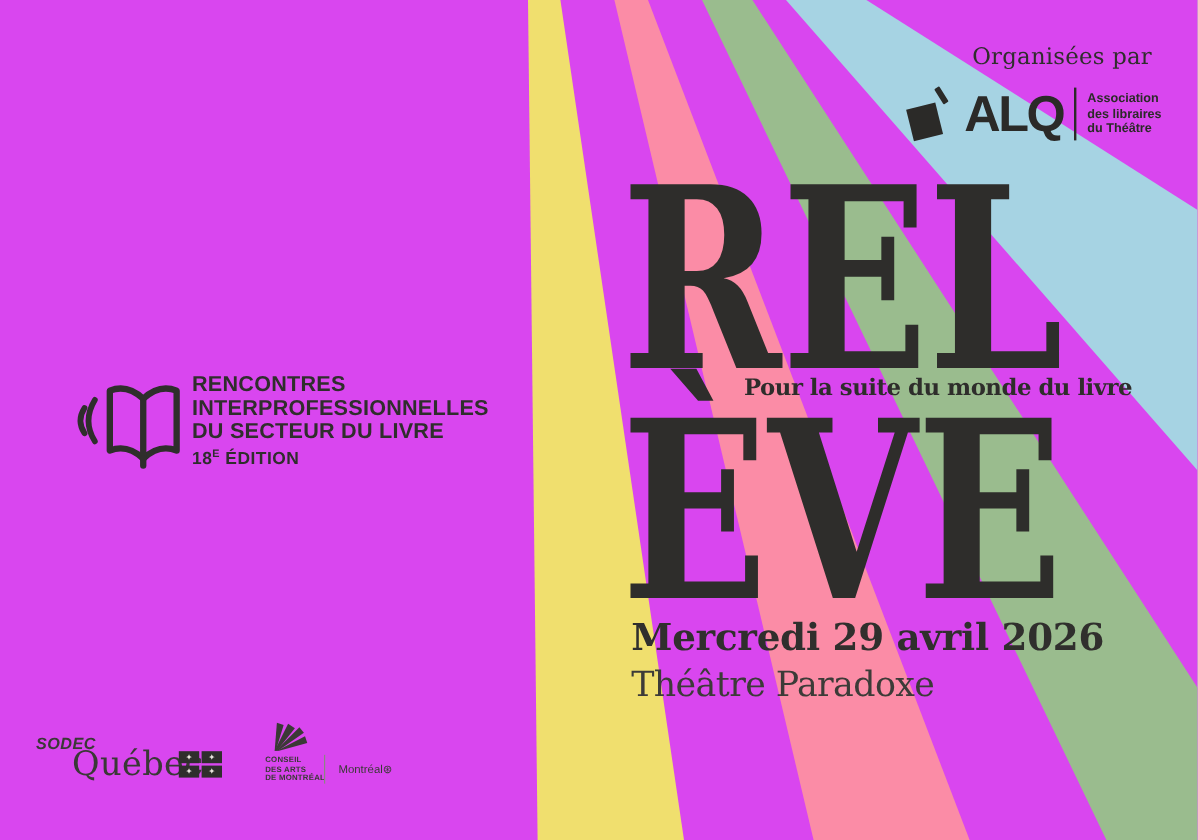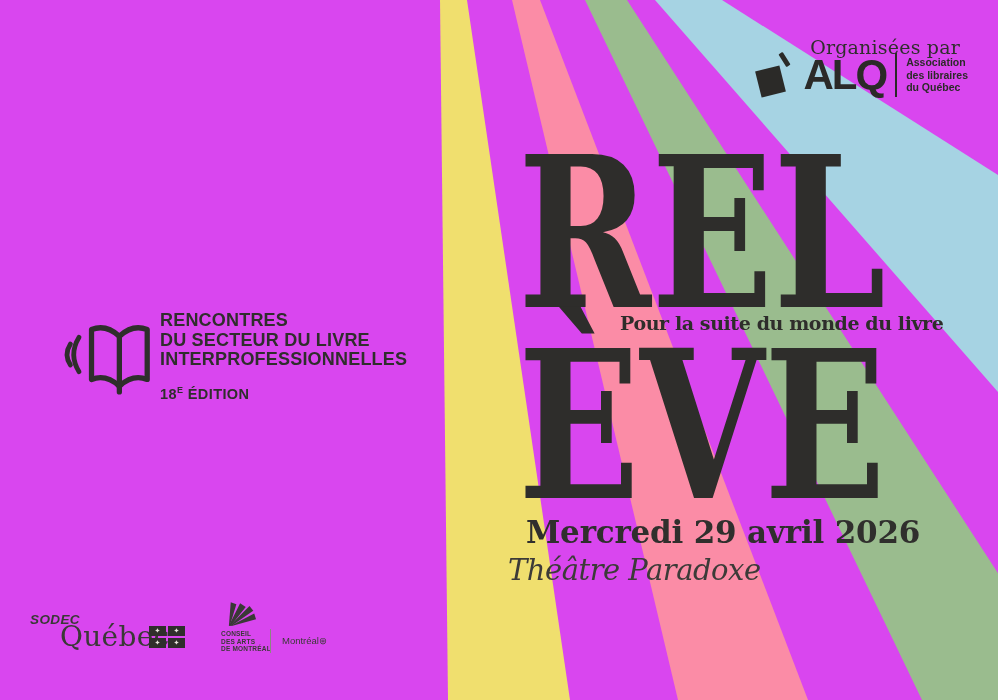--- a/index.html
+++ b/index.html
@@ -7,49 +7,49 @@
     position:relative; width:998px; height:700px; overflow:hidden;
     background:#d946ef; font-family:"DejaVu Serif", serif; color:#2e2d2b;
   }
   .stripes{position:absolute; left:0; top:0; width:998px; height:700px;}
 
   
   .organizer-label{
     position:absolute; top:36px; right:38px; font-size:19px; letter-spacing:.2px;
     color:#2f2e2c;
   }
-  .alq-row{position:absolute; top:52px; right:30px; display:flex; align-items:center; gap:9px;justify-content:center;}
+  .alq-row{position:absolute; top:72px; right:30px; display:flex; align-items:center; gap:9px;justify-content:center;}
   .alq-glyph{position:relative; width:38px; height:46px;}
   .alq-square{position:absolute; left:2px; top:16px; width:25px; height:27px; background:#2b2a28; transform:rotate(-14deg);}
   .alq-accent{position:absolute; left:26px; top:0px; width:5px; height:15px; background:#2b2a28; transform:rotate(-32deg); border-radius:1px;}
   .alq-word{font-family:"Liberation Sans", sans-serif; font-weight:bold; font-size:42px; letter-spacing:-2px; color:#2b2a28; line-height:42px;}
   .alq-divider{width:2px; height:44px; background:#2b2a28;}
   .alq-sub{font-family:"Liberation Sans", sans-serif; font-weight:bold; font-size:10.5px; line-height:12.5px; white-space:pre-line; color:#2b2a28;}
 
   
-  .event-logo{position:absolute; left:56px; top:305px; display:flex; gap:8px;align-items:flex-end;}
+  .event-logo{position:absolute; left:56px; top:305px; display:flex; gap:8px;}
   .book-icon{width:96px; height:92px;}
   .event-text{padding-top:6px; font-family:"Liberation Sans", sans-serif; font-weight:bold; color:#2f2e2c;}
   .event-line{font-size:18px; line-height:19.5px; letter-spacing:.2px;}
-  .event-edition{margin-top:15px; font-size:14.5px; letter-spacing:.4px;}
+  .event-edition{margin-top:3px; font-size:14.5px; letter-spacing:.4px;}
   .event-edition sup{font-size:9px;}
 
   
   .title-svg{position:absolute; overflow:visible;}
   .title-svg text{
     font-family:"DejaVu Serif", serif; font-weight:bold; fill:#2e2d2b;
   }
   .tagline{
     position:absolute; left:620px; top:312px; font-size:19px; font-weight:bold;
     letter-spacing:-.4px; color:#2e2d2b;
   }
 
   
   .date-line{position:absolute; left:526px; top:514px; font-size:31px; font-weight:bold; letter-spacing:-.2px; color:#302f2d;}
-  .venue-line{position:absolute; left:508px; top:553px; font-size:29px; letter-spacing:-.5px; color:#3c3b38;font-style:italic;}
+  .venue-line{position:absolute; left:526px; top:553px; font-size:29px; letter-spacing:-.5px; color:#3c3b38;}
 
   
   .sodec{position:absolute; left:30px; top:612px; font-family:"Liberation Sans", sans-serif; font-weight:bold; font-style:italic; font-size:13.5px; letter-spacing:.4px; color:#3a3936;}
   .quebec{position:absolute; left:60px; top:620px; font-size:28px; letter-spacing:.3px; color:#3a3936;}
   .qc-flag{position:absolute; left:149px; top:626px; display:grid; grid-template-columns:17px 17px; grid-template-rows:10px 10px; gap:2px;}
   .qc-flag span{background:#2f2e2c; color:#e8e4dd; font-size:7px; line-height:10px; text-align:center; font-family:"DejaVu Sans", sans-serif;}
   .conseil{position:absolute; left:221px; top:600px; width:60px;}
   .conseil-icon{display:block; margin-left:6px; width:30px; height:27px;}
   .conseil-text{margin-top:3px; font-family:"Liberation Sans", sans-serif; font-weight:bold; font-size:6.5px; line-height:7.5px; letter-spacing:.2px; white-space:pre-line; color:#3a3936;}
   .sponsor-divider{position:absolute; left:270px; top:629px; width:1px; height:24px; background:#8a8782;}
@@ -78,39 +78,39 @@
   <div class="organizer-label">Organisées par</div>
   <div class="alq-row">
     <div class="alq-glyph">
       <div class="alq-square"></div>
       <div class="alq-accent"></div>
     </div>
     <div class="alq-word">ALQ</div>
     <div class="alq-divider"></div>
     <div class="alq-sub">Association
 des libraires
-du Québec</div>
+du Théâtre</div>
   </div>
 
   <div class="event-logo">
     <svg class="book-icon" viewBox="0 0 100 95">
       <g fill="none" stroke="#2f2e2c" stroke-width="5" stroke-linecap="round" stroke-linejoin="round">
         <path d="M15,36 q-7,11 0,22"></path>
         <path d="M24,29 q-11,18 0,36"></path>
       </g>
       <g fill="none" stroke="#2f2e2c" stroke-width="5.5" stroke-linecap="round" stroke-linejoin="round">
         <path d="M37,21 Q52,15 66,28 Q80,15 95,21 L95,73 Q80,67 66,80 Q52,67 37,73 Z"></path>
         <path d="M66,28 L66,80"></path>
         <path d="M66,80 L66,86"></path>
       </g>
     </svg>
     <div class="event-text">
       <div class="event-line">RENCONTRES</div>
+      <div class="event-line">INTERPROFESSIONNELLES</div>
       <div class="event-line">DU SECTEUR DU LIVRE</div>
-      <div class="event-line">INTERPROFESSIONNELLES</div>
       <div class="event-edition"><span>18</span><sup>E</sup><span> ÉDITION</span></div>
     </div>
   </div>
 
   <svg class="title-svg" style="left:518px; top:152px;" width="382" height="170">
     <text x="0" y="155" font-size="210" textLength="368" lengthAdjust="spacingAndGlyphs">REL</text>
   </svg>
   <svg class="title-svg" style="left:518px; top:345px;" width="382" height="168">
     <text x="0" y="153" font-size="206" textLength="368" lengthAdjust="spacingAndGlyphs">ÈVE</text>
   </svg>

